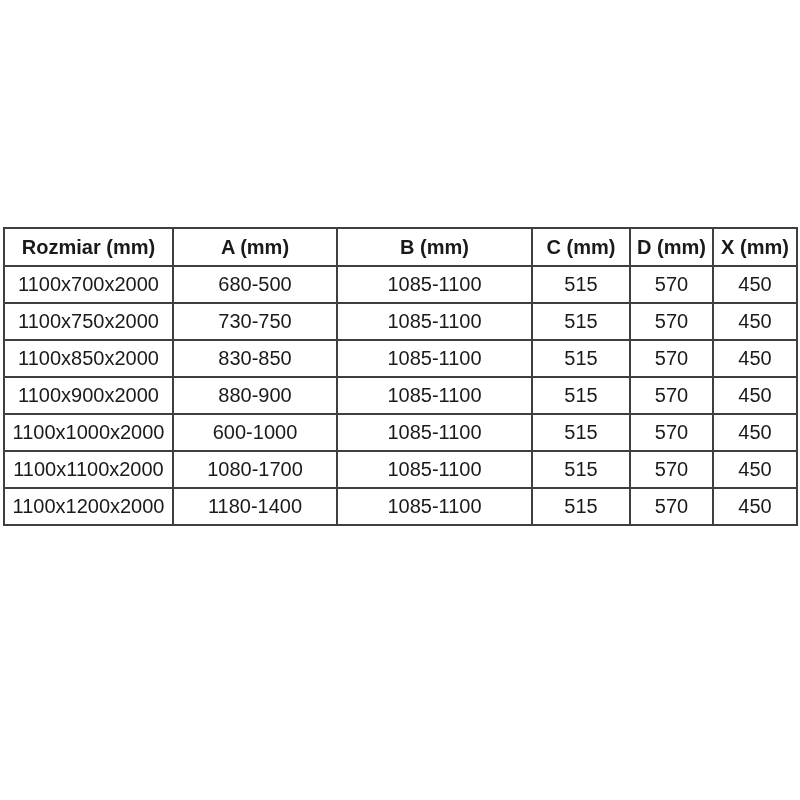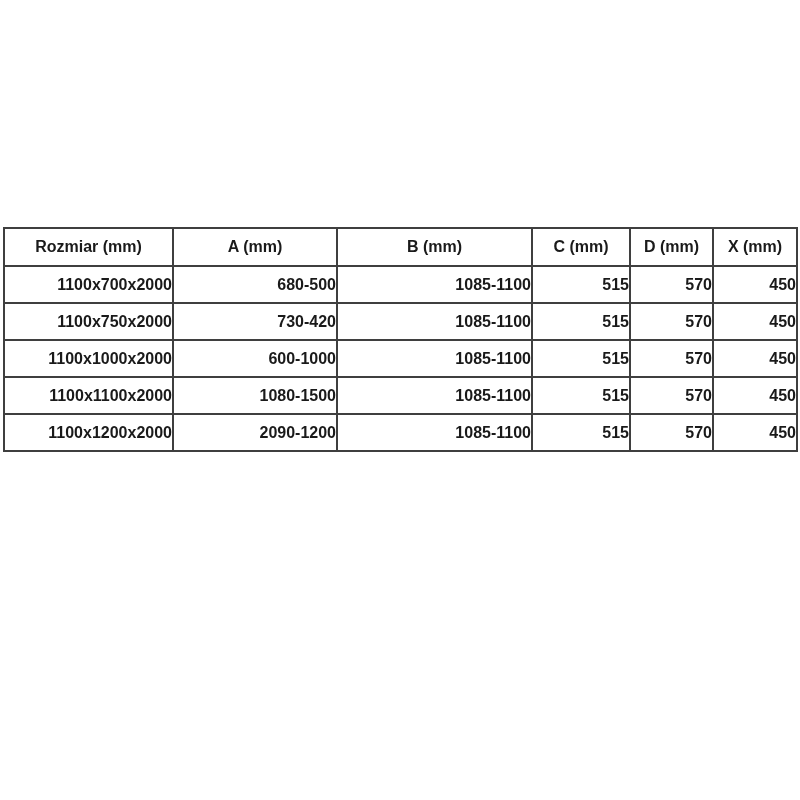--- a/index.html
+++ b/index.html
@@ -24,34 +24,33 @@
   table.spec-table {
     border-collapse: collapse;
     table-layout: fixed;
     width: 100%;
   }
   table.spec-table th,
   table.spec-table td {
     border: 2px solid #3f3f3f;
     text-align: center;
     vertical-align: middle;
-    font-size: 16px;
+    font-size: 20px;
     padding: 0;
     overflow: hidden;
     white-space: nowrap;
     background: #ffffff;
   }
   table.spec-table th {
     font-weight: bold;
     height: 36px;
   }
   table.spec-table td {
-    font-weight: bold;
+    font-weight: normal;
     height: 35px;
-    text-align: right;
   }
   col.c-rozmiar { width: 169px; }
   col.c-a { width: 164px; }
   col.c-b { width: 195px; }
   col.c-c { width: 98px; }
   col.c-d { width: 83px; }
   col.c-x { width: 84px; }
 </style>
 </head>
 <body>
@@ -81,45 +80,61 @@
           <tr>
             <td>1100x700x2000</td>
             <td>680-500</td>
             <td>1085-1100</td>
             <td>515</td>
             <td>570</td>
             <td>450</td>
           </tr>
           <tr>
             <td>1100x750x2000</td>
-            <td>730-420</td>
+            <td>730-750</td>
+            <td>1085-1100</td>
+            <td>515</td>
+            <td>570</td>
+            <td>450</td>
+          </tr>
+          <tr>
+            <td>1100x850x2000</td>
+            <td>830-850</td>
+            <td>1085-1100</td>
+            <td>515</td>
+            <td>570</td>
+            <td>450</td>
+          </tr>
+          <tr>
+            <td>1100x900x2000</td>
+            <td>880-900</td>
             <td>1085-1100</td>
             <td>515</td>
             <td>570</td>
             <td>450</td>
           </tr>
           <tr>
             <td>1100x1000x2000</td>
             <td>600-1000</td>
             <td>1085-1100</td>
             <td>515</td>
             <td>570</td>
             <td>450</td>
           </tr>
           <tr>
             <td>1100x1100x2000</td>
-            <td>1080-1500</td>
+            <td>1080-1700</td>
             <td>1085-1100</td>
             <td>515</td>
             <td>570</td>
             <td>450</td>
           </tr>
           <tr>
             <td>1100x1200x2000</td>
-            <td>2090-1200</td>
+            <td>1180-1400</td>
             <td>1085-1100</td>
             <td>515</td>
             <td>570</td>
             <td>450</td>
           </tr>
         </tbody>
     </table>
   </div>
 </div>
 

